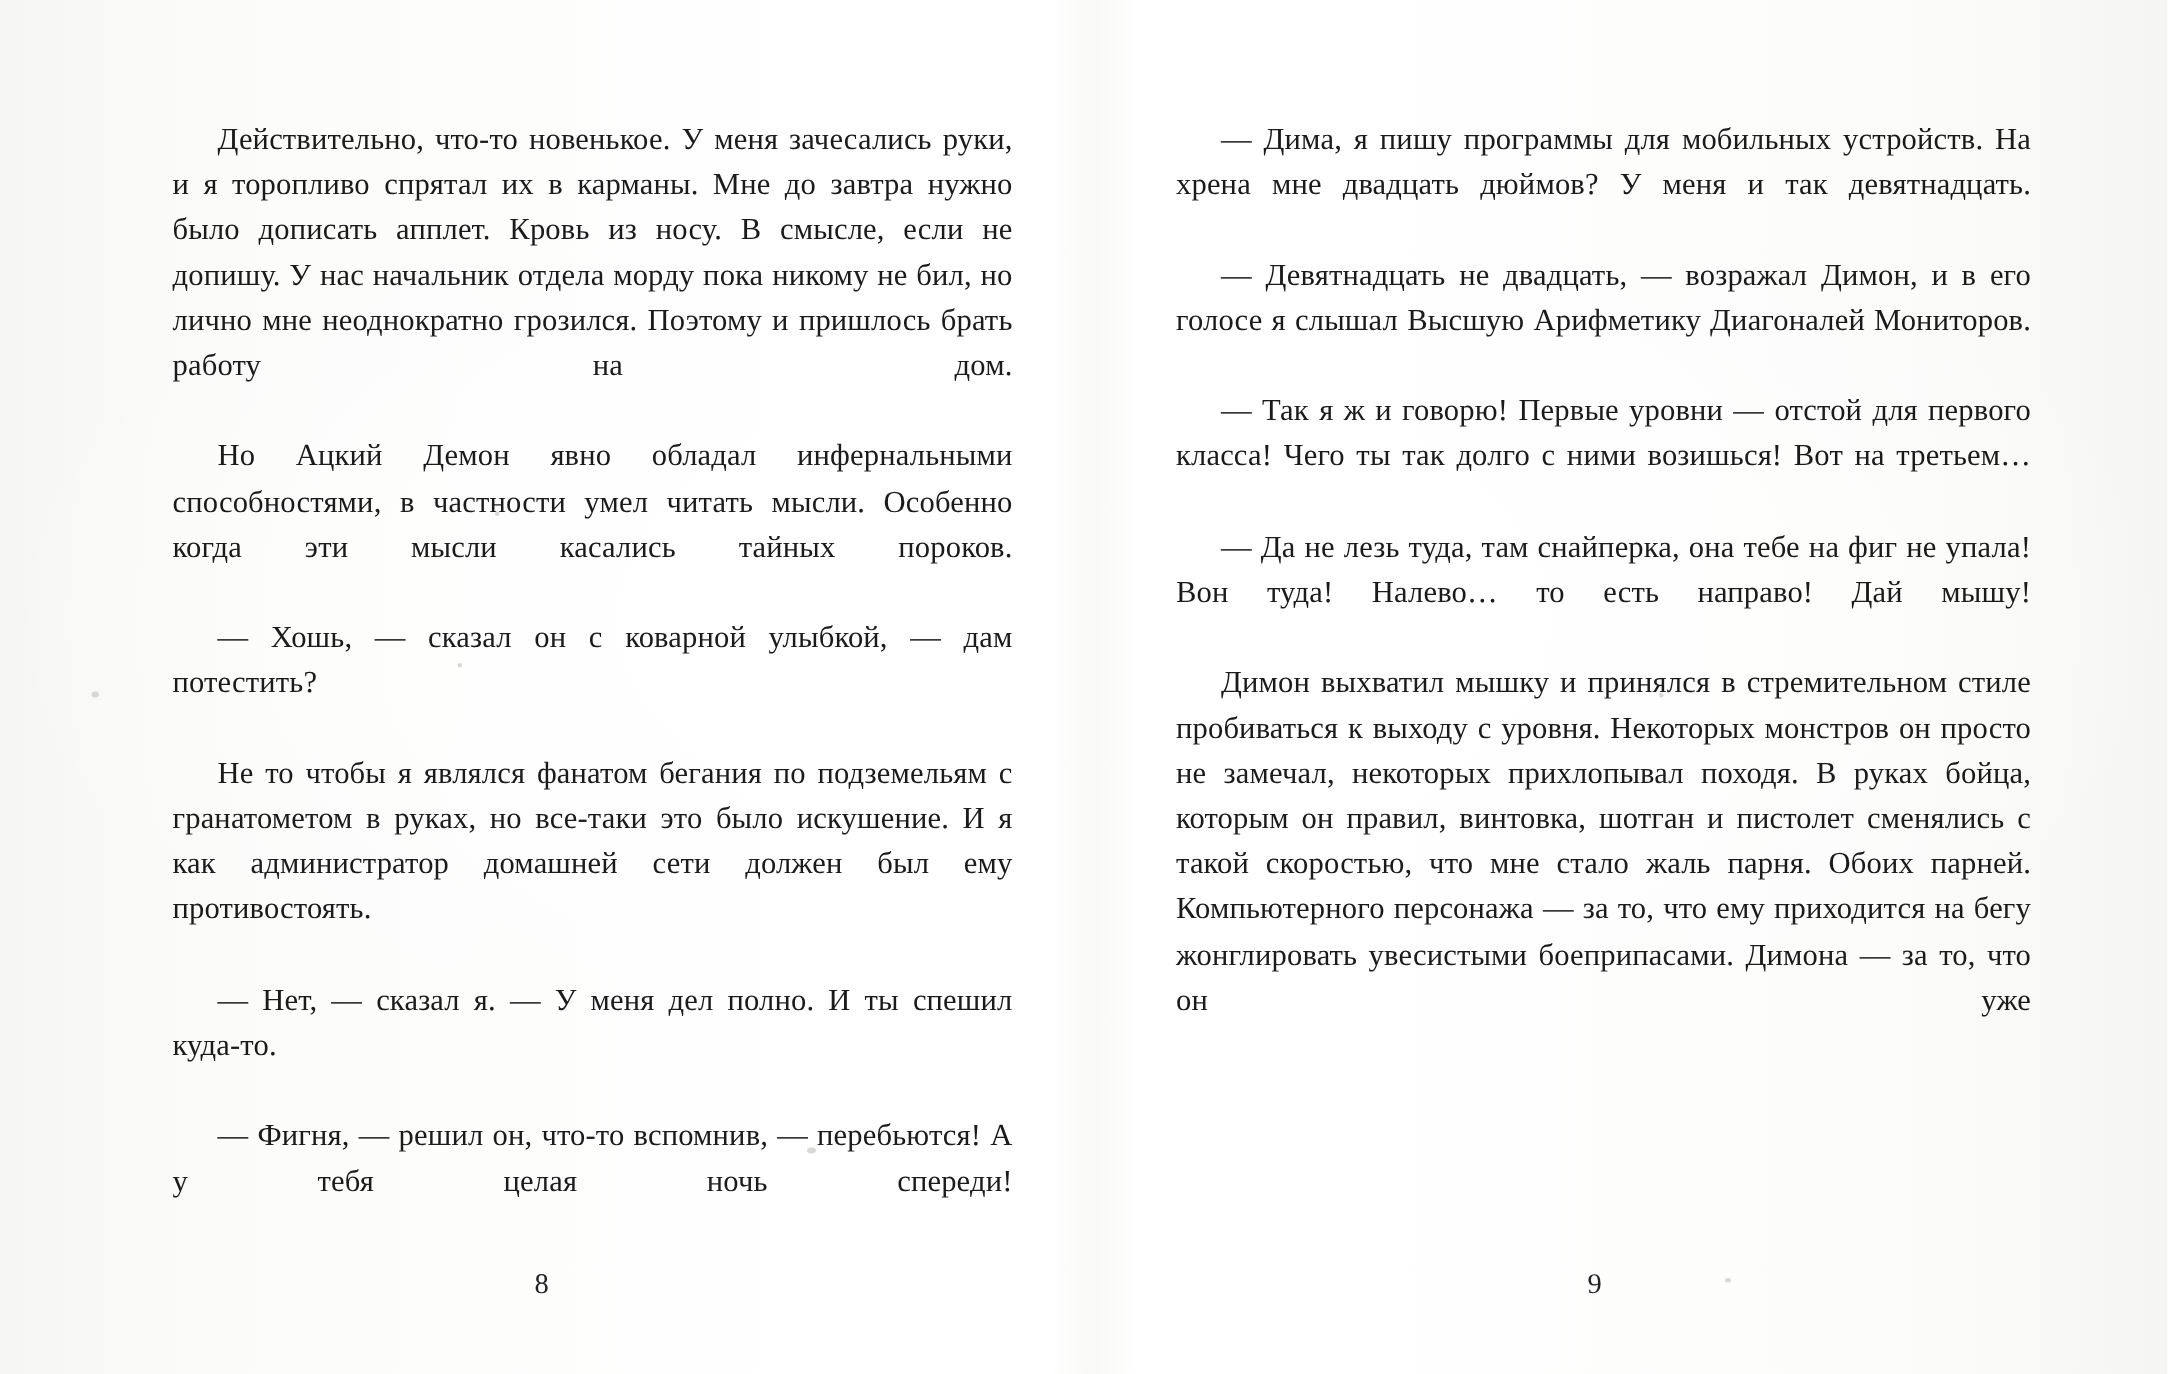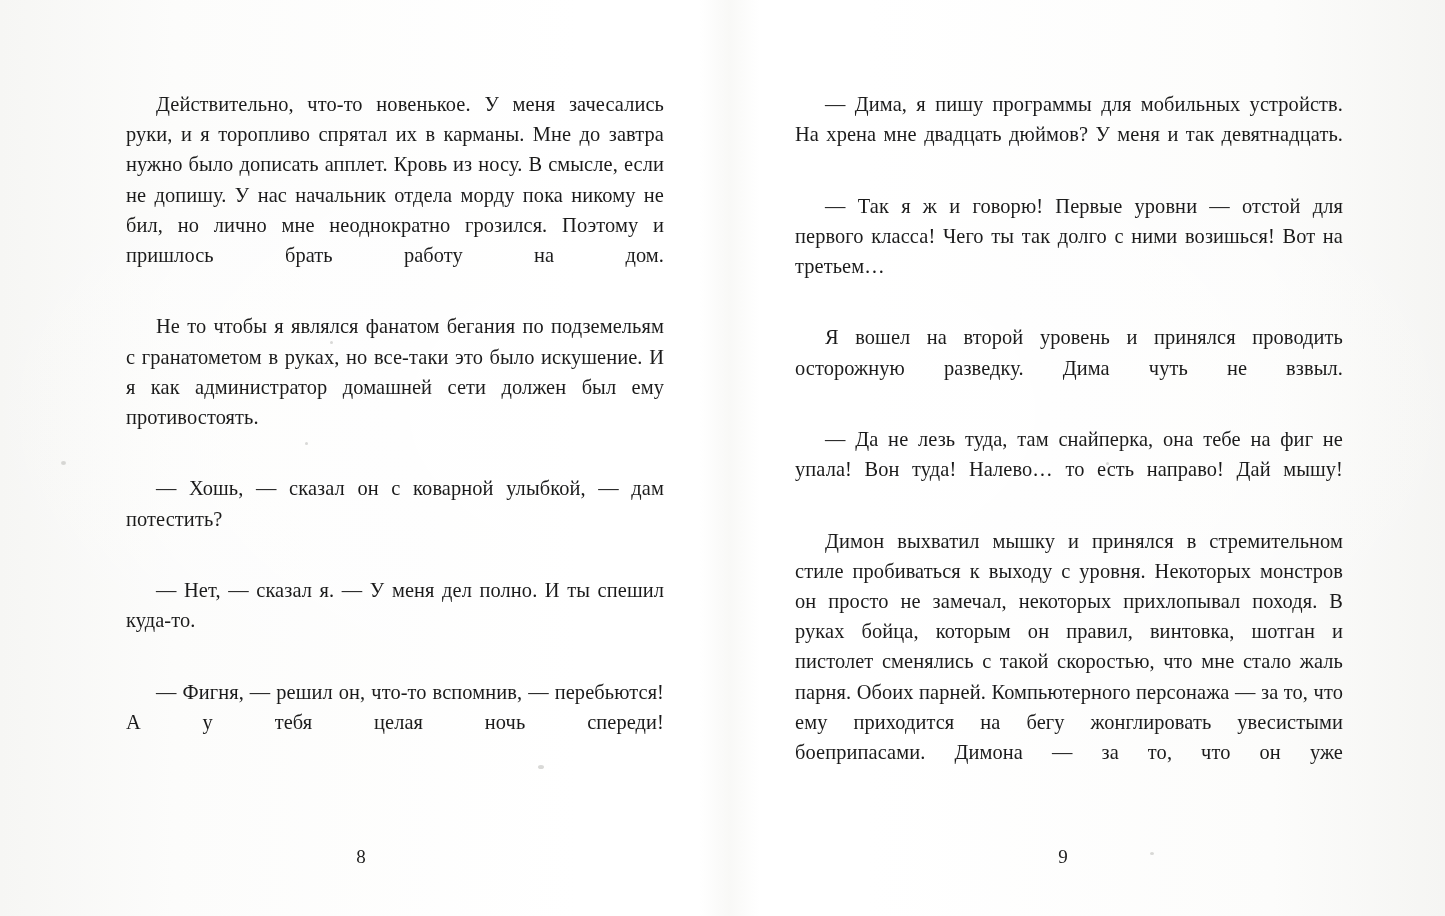--- a/index.html
+++ b/index.html
@@ -54,21 +54,21 @@
     text-justify: inter-word;
     -webkit-hyphens: none;
     hyphens: none;
     letter-spacing: 0.1px;
     word-spacing: 0.2px;
   }
   .page.left  .text-column { left: 115px; }
   .page.right .text-column { left: 82px;  width: 570px; }
 
   .para {
-    margin: 11px;
+    margin: 0;
     text-indent: 30px;
     text-align: justify;
   }
   
   .para::after {
     content: "";
     display: inline-block;
     width: 100%;
   }
 
@@ -102,33 +102,34 @@
   <div class="speck" style="left:61px;  top:461px; width:5px;  height:4px;"></div>
   <div class="speck" style="left:538px; top:765px; width:6px;  height:4px;"></div>
   <div class="speck" style="left:330px; top:341px; width:3px;  height:3px;"></div>
   <div class="speck" style="left:305px; top:442px; width:3px;  height:3px;"></div>
   <div class="speck" style="left:1150px;top:852px; width:4px;  height:3px;"></div>
   <div class="speck" style="left:1106px;top:462px; width:3px;  height:3px;"></div>
 
   <div class="page left">
     <div class="text-column">
       <p class="para">Действительно, что-то новенькое. У меня зачесались руки, и я торопливо спрятал их в карманы. Мне до завтра нужно было дописать апплет. Кровь из носу. В смысле, если не допишу. У нас начальник отдела морду пока никому не бил, но лично мне неоднократно грозился. Поэтому и пришлось брать работу на дом.</p>
+      <p class="para">Но Ацкий Демон явно обладал инфернальными способностями, в частности умел читать мысли. Особенно когда эти мысли касались тайных пороков.</p>
+      <p class="para">— Хошь, — сказал он с коварной улыбкой, — дам потестить?</p>
       <p class="para">Не то чтобы я являлся фанатом бегания по подземельям с гранатометом в руках, но все-таки это было искушение. И я как администратор домашней сети должен был ему противостоять.</p>
-      <p class="para">— Хошь, — сказал он с коварной улыбкой, — дам потестить?</p>
       <p class="para">— Нет, — сказал я. — У меня дел полно. И ты спешил куда-то.</p>
       <p class="para">— Фигня, — решил он, что-то вспомнив, — перебьются! А у тебя целая ночь спереди!</p>
 
     </div>
     <div class="folio">8</div>
   </div>
 
   <div class="page right">
     <div class="text-column">
       <p class="para">— Дима, я пишу программы для мобильных устройств. На хрена мне двадцать дюймов? У меня и так девятнадцать.</p>
+      <p class="para">— Девятнадцать не двадцать, — возражал Димон, и в его голосе я слышал Высшую Арифметику Диагоналей Мониторов.</p>
       <p class="para">— Так я ж и говорю! Первые уровни — отстой для первого класса! Чего ты так долго с ними возишься! Вот на третьем…</p>
-      <p class="para">Я вошел на второй уровень и принялся проводить осторожную разведку. Дима чуть не взвыл.</p>
       <p class="para">— Да не лезь туда, там снайперка, она тебе на фиг не упала! Вон туда! Налево… то есть направо! Дай мышу!</p>
       <p class="para">Димон выхватил мышку и принялся в стремительном стиле пробиваться к выходу с уровня. Некоторых монстров он просто не замечал, некоторых прихлопывал походя. В руках бойца, которым он правил, винтовка, шотган и пистолет сменялись с такой скоростью, что мне стало жаль парня. Обоих парней. Компьютерного персонажа — за то, что ему приходится на бегу жонглировать увесистыми боеприпасами. Димона — за то, что он уже</p>
     </div>
     <div class="folio">9</div>
   </div>
 
 </div>
 
 </body></html>

